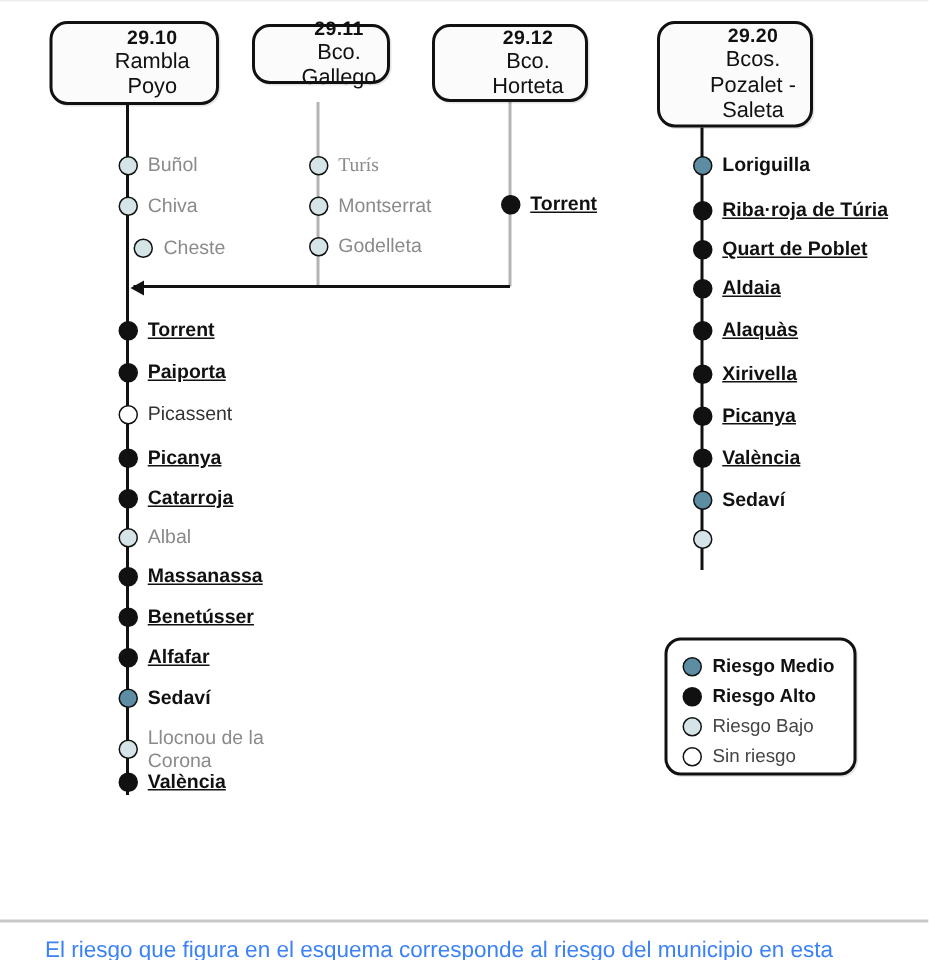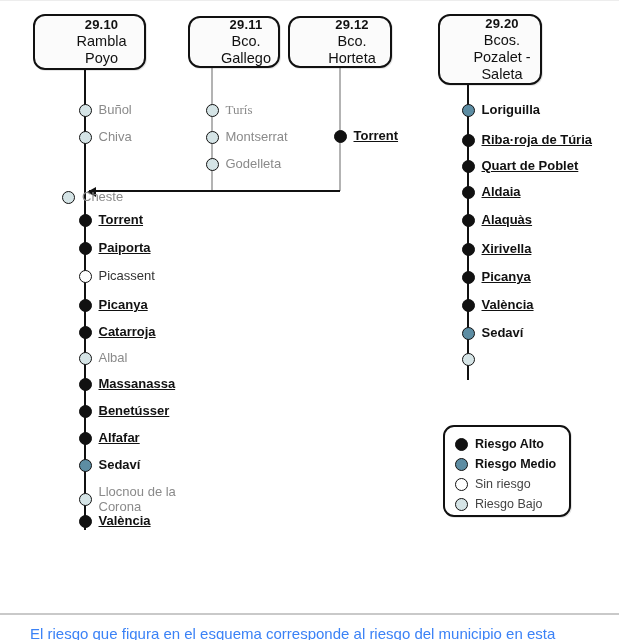--- a/index.html
+++ b/index.html
@@ -108,21 +108,21 @@
       <div class="vline gray" style="left: 338.7px; top: 68px; height: 123px;"></div>
       <div class="vline" style="left: 466.7px; top: 85px; height: 295px;"></div>
       <div class="hline" style="left: 89px; top: 190px; width: 251px;"></div>
       <div class="arrowhead" style="left: 87px; top: 186.5px;"></div>
     </div>
   <div id="boxes-layer">
       <div class="hbox" style="left: 33px; top: 14px; width: 113px; height: 56px;">
         <div class="code">29.10</div>
         <div class="nm" style="white-space: pre-line;">Rambla Poyo</div>
       </div>
-      <div class="hbox" style="left: 168px; top: 16px; width: 92px; height: 52px; margin-left: 20px;">
+      <div class="hbox" style="left: 168px; top: 16px; width: 92px; height: 40px;">
         <div class="code">29.11</div>
         <div class="nm" style="white-space: pre-line;">Bco. Gallego</div>
       </div>
       <div class="hbox" style="left: 288px; top: 16px; width: 104px; height: 52px;">
         <div class="code">29.12</div>
         <div class="nm" style="white-space: pre-line;">Bco. Horteta</div>
       </div>
       <div class="hbox" style="left: 418px; top: 14px; width: 104px; height: 71px; margin-left: 20px;">
         <div class="code">29.20</div>
         <div class="nm" style="white-space: pre-line;">Bcos. Pozalet -
@@ -131,21 +131,21 @@
     </div>
   <div id="stations-layer">
       <div class="stop" style="left: 78.5px; top: 103px;">
         <span class="dot bajo"></span>
         <span class="slabel bajo">Buñol</span>
       </div>
       <div class="stop" style="left: 78.5px; top: 130px;">
         <span class="dot bajo"></span>
         <span class="slabel bajo">Chiva</span>
       </div>
-      <div class="stop" style="left: 62px; top: 158px; margin-top: 32px;">
+      <div class="stop" style="left: 89px; top: 158px;">
         <span class="dot bajo"></span>
         <span class="slabel bajo">Cheste</span>
       </div>
       <div class="stop" style="left: 78.5px; top: 213px;">
         <span class="dot alto"></span>
         <span class="slabel alto">Torrent</span>
       </div>
       <div class="stop" style="left: 78.5px; top: 241px;">
         <span class="dot alto"></span>
         <span class="slabel alto">Paiporta</span>
@@ -243,32 +243,32 @@
         <span class="dot medio"></span>
         <span class="slabel medio">Sedaví</span>
       </div>
       <div class="stop" style="left: 461.5px; top: 353px;">
         <span class="dot bajo"></span>
       </div>
     </div>
 
   <div id="legend">
       <div class="lrow">
+        <span class="dot medio"></span>
+        <span class="ltxt b">Riesgo Medio</span>
+      </div>
+      <div class="lrow">
         <span class="dot alto"></span>
         <span class="ltxt b">Riesgo Alto</span>
       </div>
       <div class="lrow">
-        <span class="dot medio"></span>
-        <span class="ltxt b">Riesgo Medio</span>
+        <span class="dot bajo"></span>
+        <span class="ltxt n">Riesgo Bajo</span>
       </div>
       <div class="lrow">
         <span class="dot sin"></span>
         <span class="ltxt n">Sin riesgo</span>
-      </div>
-      <div class="lrow">
-        <span class="dot bajo"></span>
-        <span class="ltxt n">Riesgo Bajo</span>
       </div>
     </div>
 
   <div id="footrule"></div>
   <div id="footnote">El riesgo que figura en el esquema corresponde al riesgo del municipio en esta cuenca</div>
 </div>
 
 </body></html>

